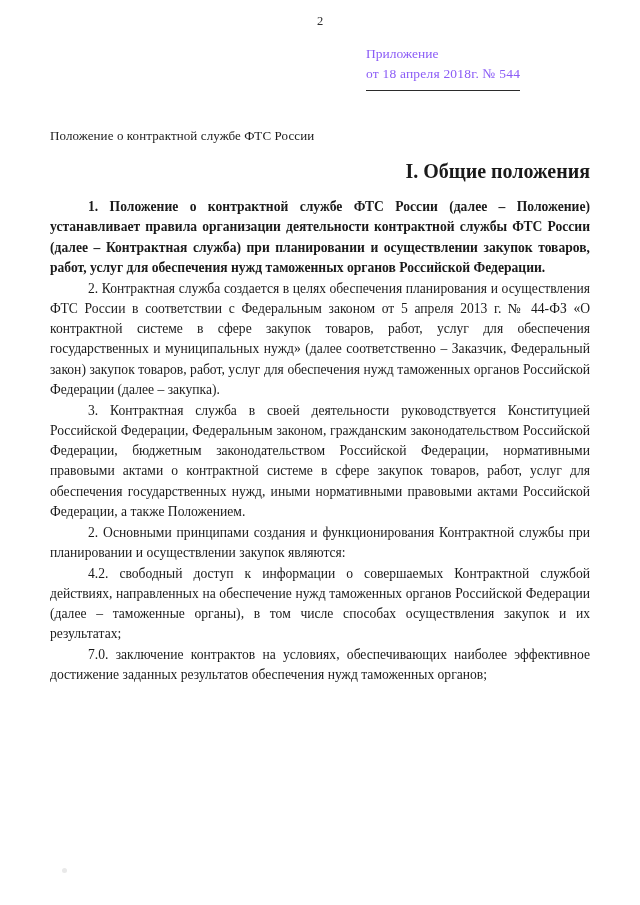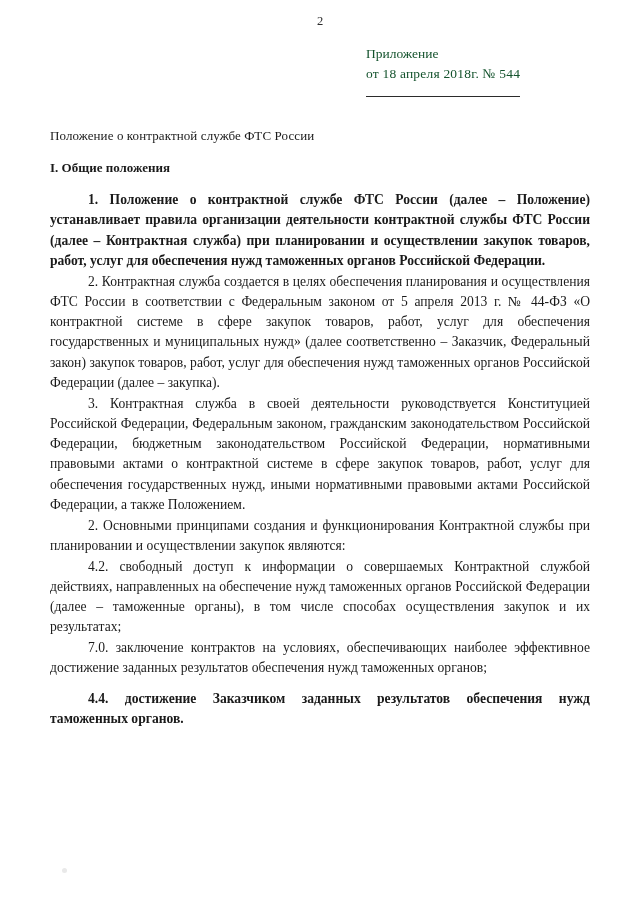--- a/index.html
+++ b/index.html
@@ -30,48 +30,48 @@
     font-size: 12.5px;
     color: #2b2b2b;
   }
   .header-block {
     position: absolute;
     top: 44px;
     left: 366px;
     width: 250px;
     font-size: 13.5px;
     line-height: 1.45;
-    color: #14532d;
+    color: #8b5cf6;
   }
   .header-line {
     display: block;
     white-space: nowrap;
   }
   .header-line.underlined {
     border-bottom: 1px solid #2b2b2b;
     display: inline-block;
-    padding-bottom: 13px;
+    padding-bottom: 7px;
     letter-spacing: 0.2px;
   }
   .content {
     position: absolute;
     top: 128px;
     left: 50px;
     width: 540px;
   }
   .doc-title {
     text-align: left;
     font-weight: normal;
     font-size: 13px;
     margin: 0 0 16px 0;
     letter-spacing: 0.1px;
   }
   .section-title {
-    text-align: left;
-    font-size: 13px;
+    text-align: right;
+    font-size: 20px;
     margin: 0 0 14px 0;
   }
   p.para {
     margin: 0 0 0.5px 0;
     text-align: justify;
     text-justify: inter-word;
     font-size: 13.6px;
     line-height: 1.49;
     text-indent: 38px;
     hyphens: none;
@@ -105,17 +105,16 @@
   <div class="content">
     <h1 class="doc-title">Положение о контрактной службе ФТС России</h1>
     <h2 class="section-title">I. Общие положения</h2>
 
     <p class="para spaced-top">1. Положение о контрактной службе ФТС России (далее – Положение) устанавливает правила организации деятельности контрактной службы ФТС России (далее – Контрактная служба) при планировании и осуществлении закупок товаров, работ, услуг для обеспечения нужд таможенных органов Российской Федерации.</p>
     <p class="para">2. Контрактная служба создается в целях обеспечения планирования и осуществления ФТС России в соответствии с Федеральным законом от 5 апреля 2013 г. № 44-ФЗ «О контрактной системе в сфере закупок товаров, работ, услуг для обеспечения государственных и муниципальных нужд» (далее соответственно – Заказчик, Федеральный закон) закупок товаров, работ, услуг для обеспечения нужд таможенных органов Российской Федерации (далее – закупка).</p>
     <p class="para">3. Контрактная служба в своей деятельности руководствуется Конституцией Российской Федерации, Федеральным законом, гражданским законодательством Российской Федерации, бюджетным законодательством Российской Федерации, нормативными правовыми актами о контрактной системе в сфере закупок товаров, работ, услуг для обеспечения государственных нужд, иными нормативными правовыми актами Российской Федерации, а также Положением.</p>
     <p class="para">2. Основными принципами создания и функционирования Контрактной службы при планировании и осуществлении закупок являются:</p>
     <p class="para">4.2. свободный доступ к информации о совершаемых Контрактной службой действиях, направленных на обеспечение нужд таможенных органов Российской Федерации (далее – таможенные органы), в том числе способах осуществления закупок и их результатах;</p>
     <p class="para">7.0. заключение контрактов на условиях, обеспечивающих наиболее эффективное достижение заданных результатов обеспечения нужд таможенных органов;</p>
-    <p class="para spaced-top">4.4. достижение Заказчиком заданных результатов обеспечения нужд таможенных органов.</p>
   </div>
 
   <div class="bottom-mark"></div>
 </div>
 
 </body></html>

